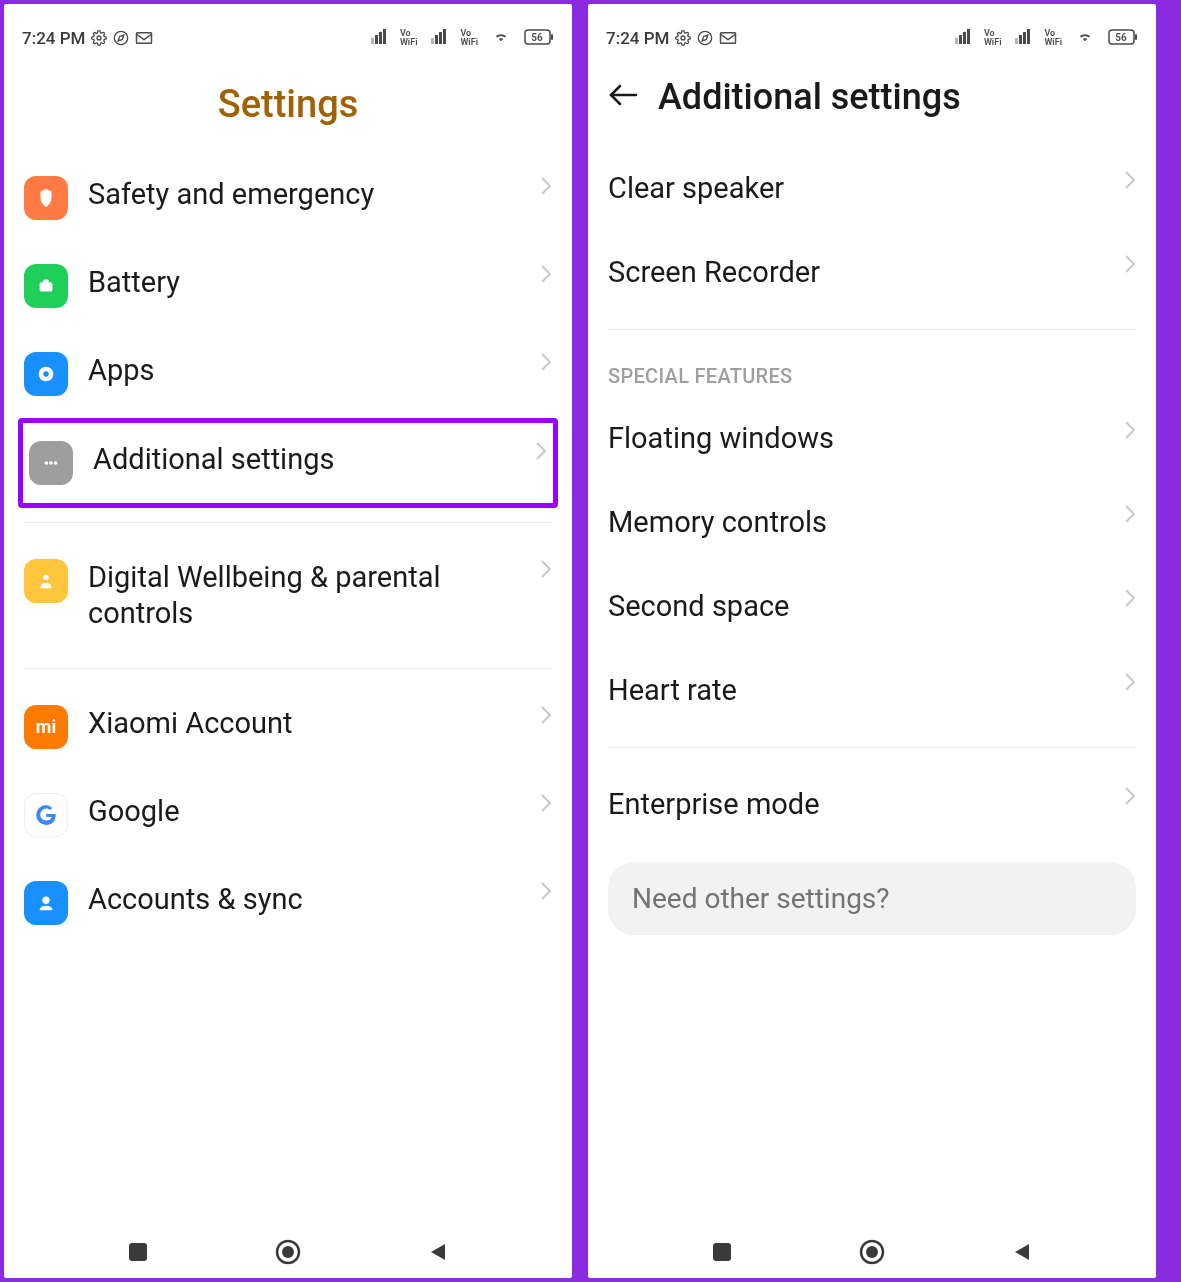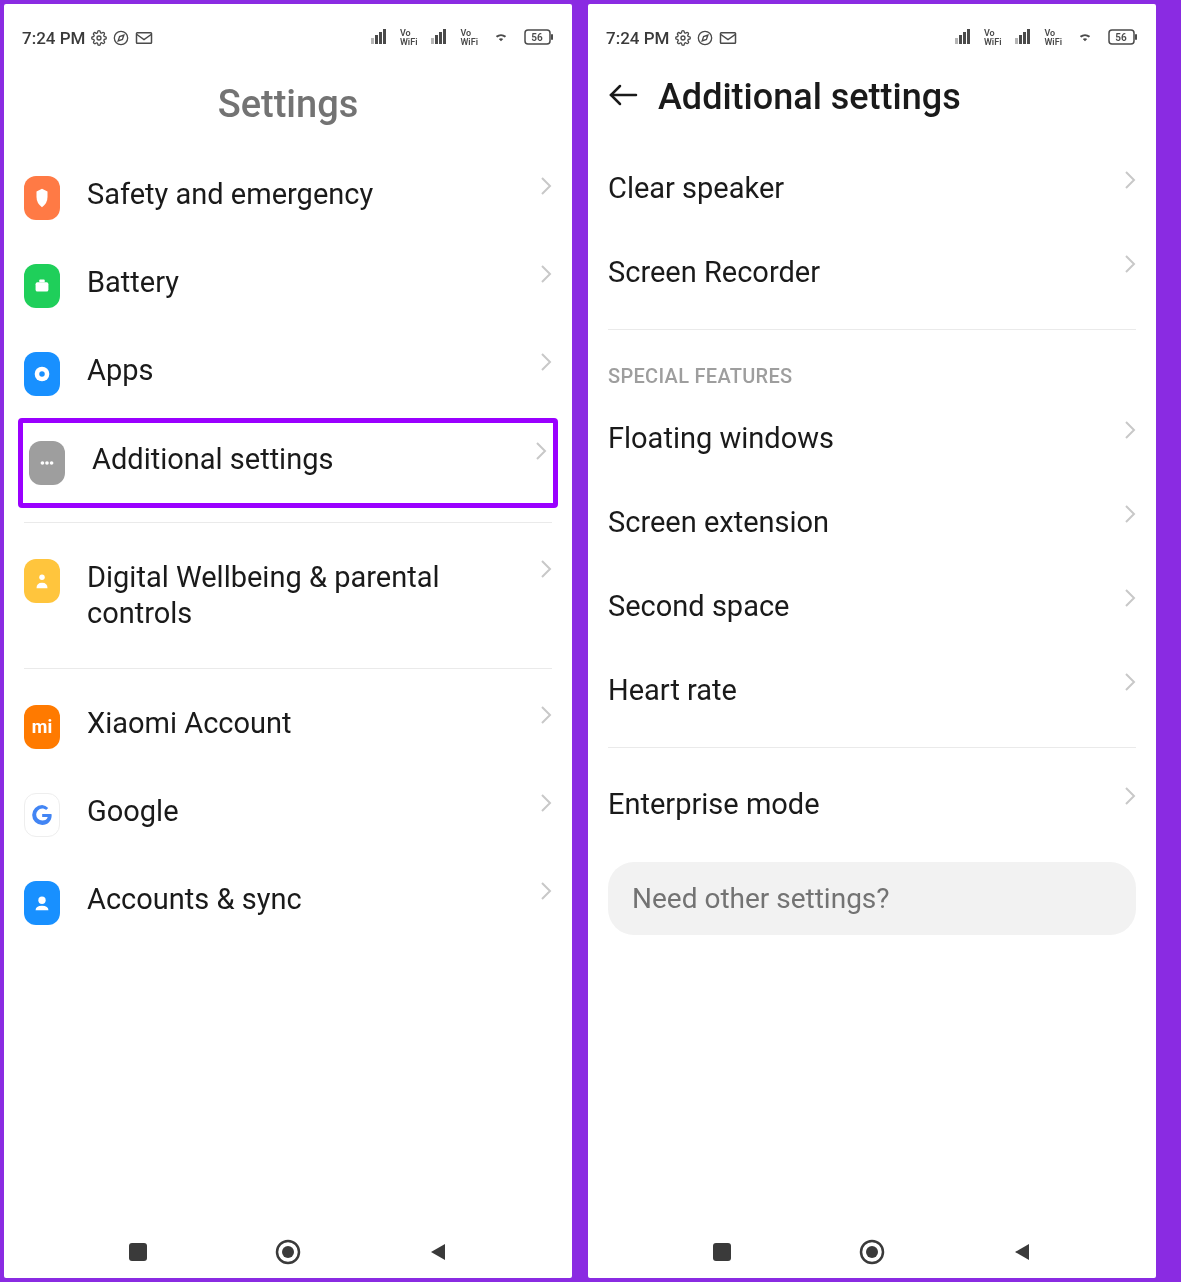--- a/index.html
+++ b/index.html
@@ -3,27 +3,27 @@
 <meta charset="utf-8">
 <style>
 * { box-sizing: border-box; margin: 0; padding: 0; }
 body { font-family: -apple-system, BlinkMacSystemFont, 'Segoe UI', Roboto, sans-serif; background: #8a2be2; display: flex; gap: 16px; padding: 4px; }
 .phone { background: #fff; width: 568px; height: 1274px; display: flex; flex-direction: column; position: relative; overflow: hidden; border-radius: 2px; }
 .status-bar { display: flex; justify-content: space-between; align-items: center; padding: 24px 18px 4px; font-size: 17px; color: #3a3a3a; font-weight: 500; }
 .status-left { display: flex; align-items: center; gap: 6px; }
 .status-right { display: flex; align-items: flex-start; gap: 14px; }
 .status-icon { display: inline-flex; }
 .content { flex: 1; overflow: hidden; padding: 0 20px; }
-.page-title { text-align: center; font-size: 38px; font-weight: 500; color: #737373; padding: 30px 0 28px; }
+.page-title { text-align: center; font-size: 38px; font-weight: 500; color: #a16207; padding: 30px 0 28px; }
 .back-header { display: flex; align-items: center; padding: 24px 0 28px; gap: 20px; }
 .back-arrow { flex-shrink: 0; }
 .header-title { font-size: 36px; font-weight: 500; color: #1a1a1a; }
 .list-item { display: flex; padding: 22px 0; cursor: pointer; }
 .list-item.sub { padding: 24px 0; }
-.item-icon { width: 36px; height: 44px; border-radius: 12px; flex-shrink: 0; margin-right: 27px; display: flex; align-items: center; justify-content: center; }
+.item-icon { width: 44px; height: 44px; border-radius: 12px; flex-shrink: 0; margin-right: 20px; display: flex; align-items: center; justify-content: center; }
 .item-label { flex: 1; font-size: 29px; color: #1a1a1a; font-weight: 400; line-height: 1.25; }
 .chevron { flex-shrink: 0; margin-left: 8px; }
 .divider { height: 1px; background: #eaeaea; margin: 14px 0; }
 .section-header { font-size: 20px; color: #9e9e9e; padding: 20px 0 8px; letter-spacing: 0.3px; font-weight: 500; }
 .highlight { border: 5px solid #9a00ff; border-radius: 4px; margin: 0 -6px; padding: 0 2px; }
 .highlight .list-item { padding: 18px 4px; }
 .search-box { background: #f2f2f2; border-radius: 26px; padding: 20px 24px; margin-top: 16px; font-size: 28px; color: #737373; }
 .nav-bar { display: flex; justify-content: space-around; align-items: center; padding: 18px 60px 12px; }
 .nav-btn { display: flex; align-items: center; justify-content: center; }
 .signal-bars { display: inline-flex; align-items: flex-end; gap: 1px; }
@@ -298,21 +298,21 @@
     <div class="divider"></div>
     <div class="section-header">SPECIAL FEATURES</div>
 
     <div class="list-item sub">
       <div class="item-label">Floating windows</div>
       <span class="chevron"><svg width="12" height="20" viewBox="0 0 12 20" fill="none" stroke="#c8c8c8" stroke-width="2">
             <polyline points="2,2 10,10 2,18"></polyline>
           </svg></span>
     </div>
     <div class="list-item sub">
-      <div class="item-label">Screen extension</div>
+      <div class="item-label">Memory controls</div>
       <span class="chevron"><svg width="12" height="20" viewBox="0 0 12 20" fill="none" stroke="#c8c8c8" stroke-width="2">
             <polyline points="2,2 10,10 2,18"></polyline>
           </svg></span>
     </div>
     <div class="list-item sub">
       <div class="item-label">Second space</div>
       <span class="chevron"><svg width="12" height="20" viewBox="0 0 12 20" fill="none" stroke="#c8c8c8" stroke-width="2">
             <polyline points="2,2 10,10 2,18"></polyline>
           </svg></span>
     </div>

